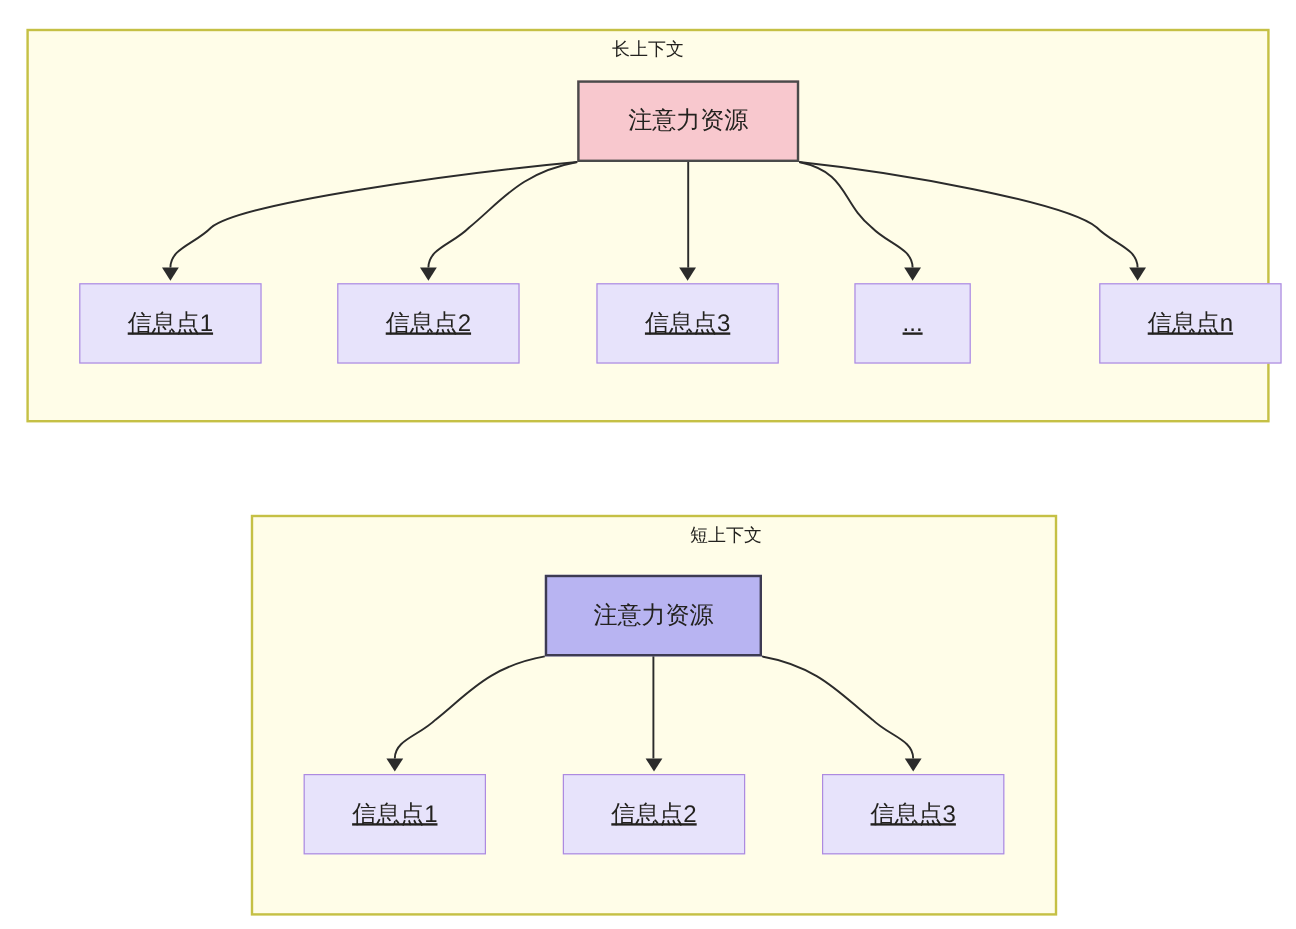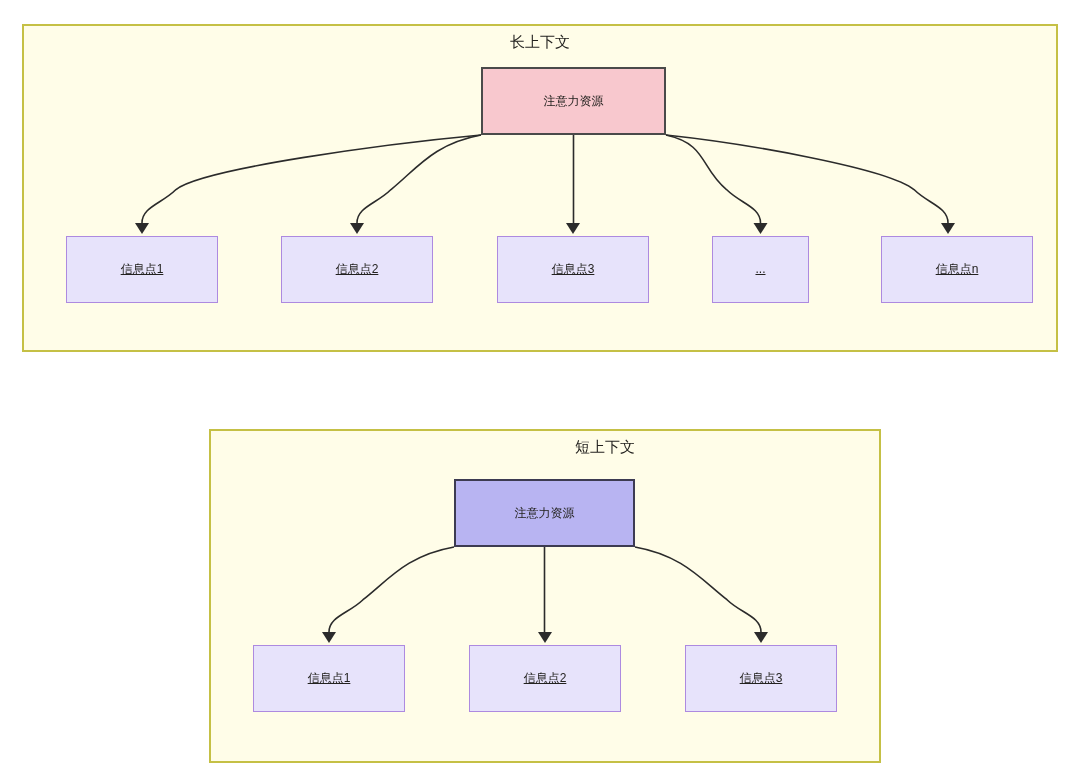--- a/index.html
+++ b/index.html
@@ -40,21 +40,21 @@
     color: #23221f;
     line-height: 18px;
     white-space: nowrap;
   }
   .node {
     position: absolute;
     box-sizing: border-box;
     display: flex;
     align-items: center;
     justify-content: center;
-    font-size: 12px;
+    font-size: 20px;
     color: #23221f;
     line-height: 1.2;
     white-space: nowrap;
   }
   .node-attention-long {
     background: #f8c8ce;
     border: 2px solid #4a4a4a;
   }
   .node-attention-short {
     background: #b8b4f2;
@@ -82,21 +82,21 @@
 
   <div class="group-box" id="group-long" style="left: 22px; top: 24px; width: 1036px; height: 328px; background: rgb(255, 253, 232); border-color: rgb(197, 192, 69);"></div>
   <div class="group-title" id="title-long" style="left: 22px; width: 1036px; top: 33px; font-family: Liberation Serif, serif;">长上下文</div>
 
   <div class="node node-attention-long" id="long-root" style="left: 481px; top: 67px; width: 185px; height: 68px; background: rgb(248, 200, 206); border-color: rgb(74, 74, 74);">注意力资源</div>
 
   <div class="node node-info" id="long-child-0" style="left: 66px; top: 236px; width: 152px; height: 67px; background: rgb(231, 227, 251); border-color: rgb(173, 138, 224);">信息点1</div>
   <div class="node node-info" id="long-child-1" style="left: 281px; top: 236px; width: 152px; height: 67px; background: rgb(231, 227, 251); border-color: rgb(173, 138, 224);">信息点2</div>
   <div class="node node-info" id="long-child-2" style="left: 497px; top: 236px; width: 152px; height: 67px; background: rgb(231, 227, 251); border-color: rgb(173, 138, 224);">信息点3</div>
   <div class="node node-info" id="long-child-3" style="left: 712px; top: 236px; width: 97px; height: 67px; background: rgb(231, 227, 251); border-color: rgb(173, 138, 224);">...</div>
-  <div class="node node-info" id="long-child-4" style="left: 881px; top: 236px; width: 152px; height: 67px; background: rgb(231, 227, 251); border-color: rgb(173, 138, 224);">信息点n</div>
+  <div class="node node-info" id="long-child-4" style="left: 916px; top: 236px; width: 152px; height: 67px; background: rgb(231, 227, 251); border-color: rgb(173, 138, 224);">信息点n</div>
 
   <div class="group-box" id="group-short" style="left: 209px; top: 429px; width: 672px; height: 334px; background: rgb(255, 253, 232); border-color: rgb(197, 192, 69);"></div>
   <div class="group-title" id="title-short" style="left: 209px; width: 792px; top: 438px;">短上下文</div>
 
   <div class="node node-attention-short" id="short-root" style="left: 454px; top: 479px; width: 181px; height: 68px; background: rgb(184, 180, 242); border-color: rgb(61, 59, 82);">注意力资源</div>
 
   <div class="node node-info" id="short-child-0" style="left: 253px; top: 645px; width: 152px; height: 67px; background: rgb(231, 227, 251); border-color: rgb(173, 138, 224);">信息点1</div>
   <div class="node node-info" id="short-child-1" style="left: 469px; top: 645px; width: 152px; height: 67px; background: rgb(231, 227, 251); border-color: rgb(173, 138, 224);">信息点2</div>
   <div class="node node-info" id="short-child-2" style="left: 685px; top: 645px; width: 152px; height: 67px; background: rgb(231, 227, 251); border-color: rgb(173, 138, 224);">信息点3</div>
 

